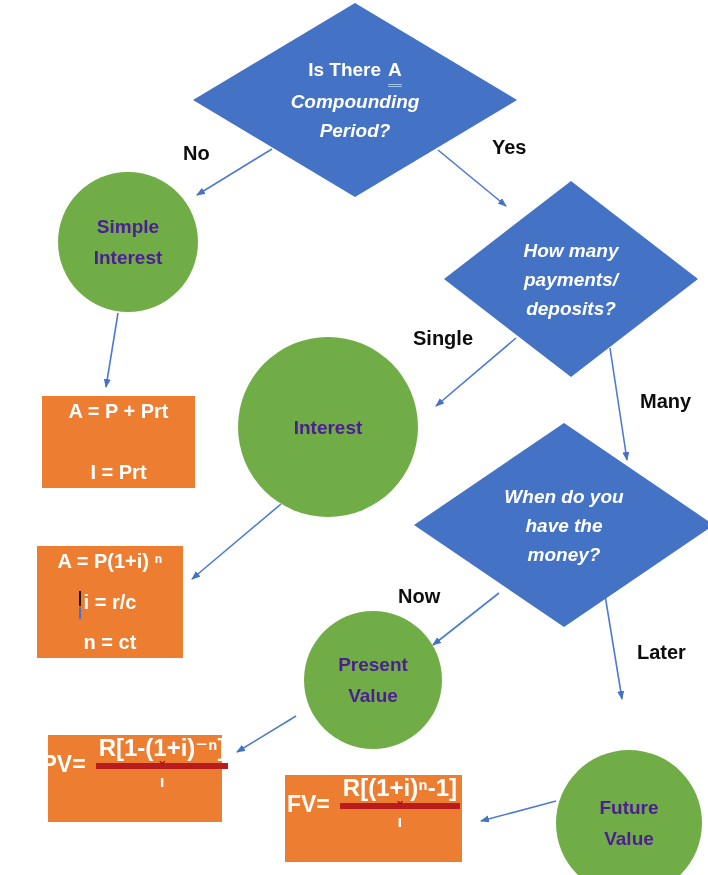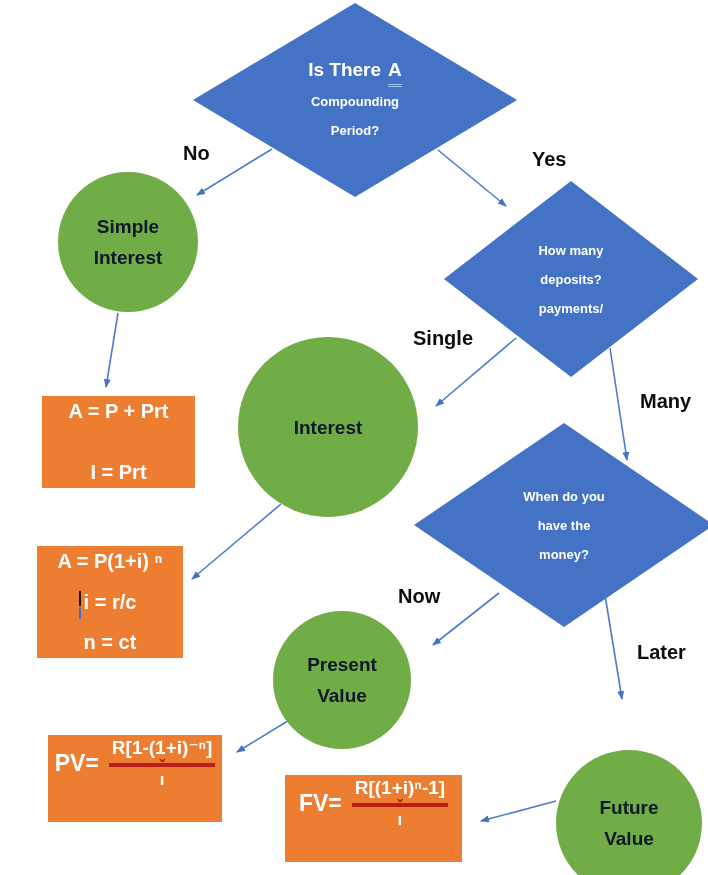--- a/index.html
+++ b/index.html
@@ -9,44 +9,44 @@
     background:#ffffff;
   }
   .edges{position:absolute;left:0;top:0;width:708px;height:875px;}
 
   .diamond{
     position:absolute;background:#4472C4;color:#fff;
     clip-path:polygon(50% 0,100% 50%,50% 100%,0 50%);
     display:flex;flex-direction:column;align-items:center;justify-content:center;
     text-align:center;
   }
-  .dline{font-size:13px;line-height:29px;white-space:nowrap;}
+  .dline{font-size:19px;line-height:29px;white-space:nowrap;font-style:italic;}
   .dline-row{display:flex;justify-content:center;gap:7px;font-size:19px;line-height:29px;}
   .underlined{border-bottom:3px double #9DC3E6;padding-bottom:0px;}
 
   .circle{
-    position:absolute;background:#70AD47;color:#0f172a;border-radius:50%;
+    position:absolute;background:#70AD47;color:#4c1d95;border-radius:50%;
     display:flex;flex-direction:column;align-items:center;justify-content:center;
     text-align:center;
   }
   .cline{font-size:19px;line-height:31px;white-space:nowrap;}
 
   .obox{
     position:absolute;background:#ED7D31;color:#fff;
     display:flex;flex-direction:column;align-items:center;justify-content:space-between;
     text-align:center;
   }
   .bline{font-size:20px;line-height:31px;white-space:nowrap;}
 
   .elabel{position:absolute;color:#0d0d0d;font-size:20px;white-space:nowrap;}
 
   .frow{display:flex;align-items:center;gap:10px;}
   .flhs{font-size:23px;}
   .frac{display:flex;flex-direction:column;align-items:center;}
-  .fnum{font-size:19px;line-height:26px;padding:0 3px 2px 3px;border-bottom:4px solid #b91c1c;white-space:nowrap;}
+  .fnum{font-size:24px;line-height:26px;padding:0 3px 2px 3px;border-bottom:6px solid #b91c1c;white-space:nowrap;}
   .fden-wrap{position:relative;margin-top:3px;height:22px;}
   .fstem{font-size:17px;line-height:20px;}
   .fmark{position:absolute;left:50%;transform:translateX(-50%);top:-10px;color:#C00000;font-size:16px;line-height:14px;}
 
   .caret{position:absolute;width:2px;}
   .caret-black{background:#1a1a1a;}
   .caret-blue{background:#4472C4;}
 </style>
 </head>
 <body>
@@ -75,40 +75,40 @@
     <div class="dline-row">
       <span>Is There</span>
       <span class="underlined">A</span>
     </div>
     <div class="dline">Compounding</div>
     <div class="dline">Period?</div>
   </div>
 
   <div class="diamond" style="left:444px;top:181px;width:254px;height:196px;">
     <div class="dline">How many</div>
+    <div class="dline">payments/</div>
     <div class="dline">deposits?</div>
-    <div class="dline">payments/</div>
   </div>
 
   <div class="diamond" style="left:414px;top:423px;width:300px;height:204px;">
     <div class="dline">When do you</div>
     <div class="dline">have the</div>
     <div class="dline">money?</div>
   </div>
 
   <div class="circle" style="left:58px;top:172px;width:140px;height:140px;">
     <div class="cline">Simple</div>
     <div class="cline">Interest</div>
   </div>
 
   <div class="circle" style="left:238px;top:337px;width:180px;height:180px;">
     <div class="cline">Interest</div>
   </div>
 
-  <div class="circle" style="left:273px;top:611px;width:138px;height:138px;align-items:center;">
+  <div class="circle" style="left:304px;top:611px;width:138px;height:138px;align-items:center;">
     <div class="cline">Present</div>
     <div class="cline">Value</div>
   </div>
 
   <div class="circle" style="left:556px;top:750px;width:146px;height:146px;">
     <div class="cline">Future</div>
     <div class="cline">Value</div>
   </div>
 
   <div class="obox" style="left:42px;top:396px;width:153px;height:92px;">
@@ -142,21 +142,21 @@
         <span class="fnum">R[(1+i)ⁿ-1]</span>
         <span class="fden-wrap">
           <span class="fmark">ˇ</span>
           <span class="fstem">ı</span>
         </span>
       </span>
     </div>
   </div>
 
   <div class="elabel" style="left:183px;top:142px;">No</div>
-  <div class="elabel" style="left:492px;top:148px;margin-left:40px;">Yes</div>
+  <div class="elabel" style="left:492px;top:136px;">Yes</div>
   <div class="elabel" style="left:413px;top:327px;">Single</div>
   <div class="elabel" style="left:640px;top:390px;">Many</div>
   <div class="elabel" style="left:398px;top:585px;">Now</div>
   <div class="elabel" style="left:637px;top:641px;">Later</div>
 
   <div class="caret caret-black" style="left:79px;top:591px;height:15px;"></div>
   <div class="caret caret-blue" style="left:79px;top:607px;height:12px;"></div>
 
 </div>
 

